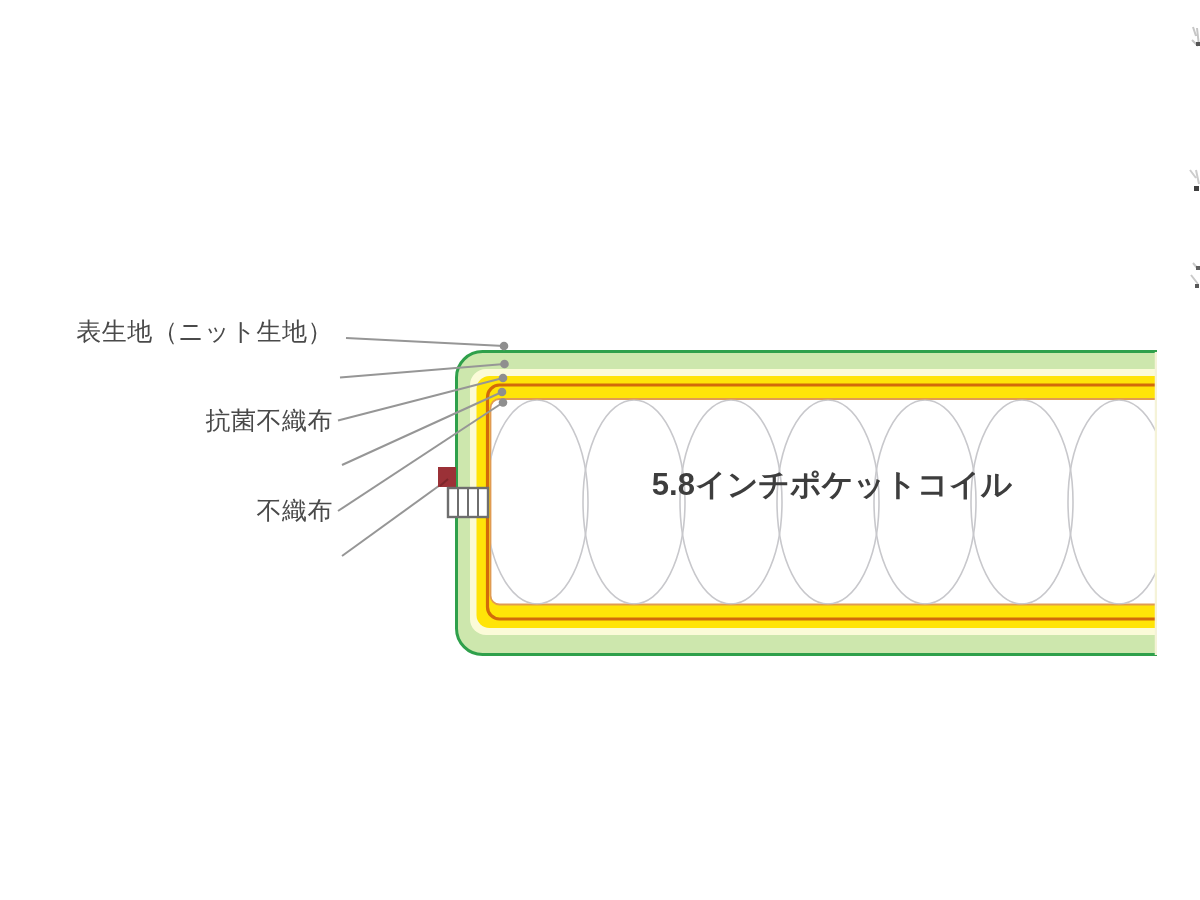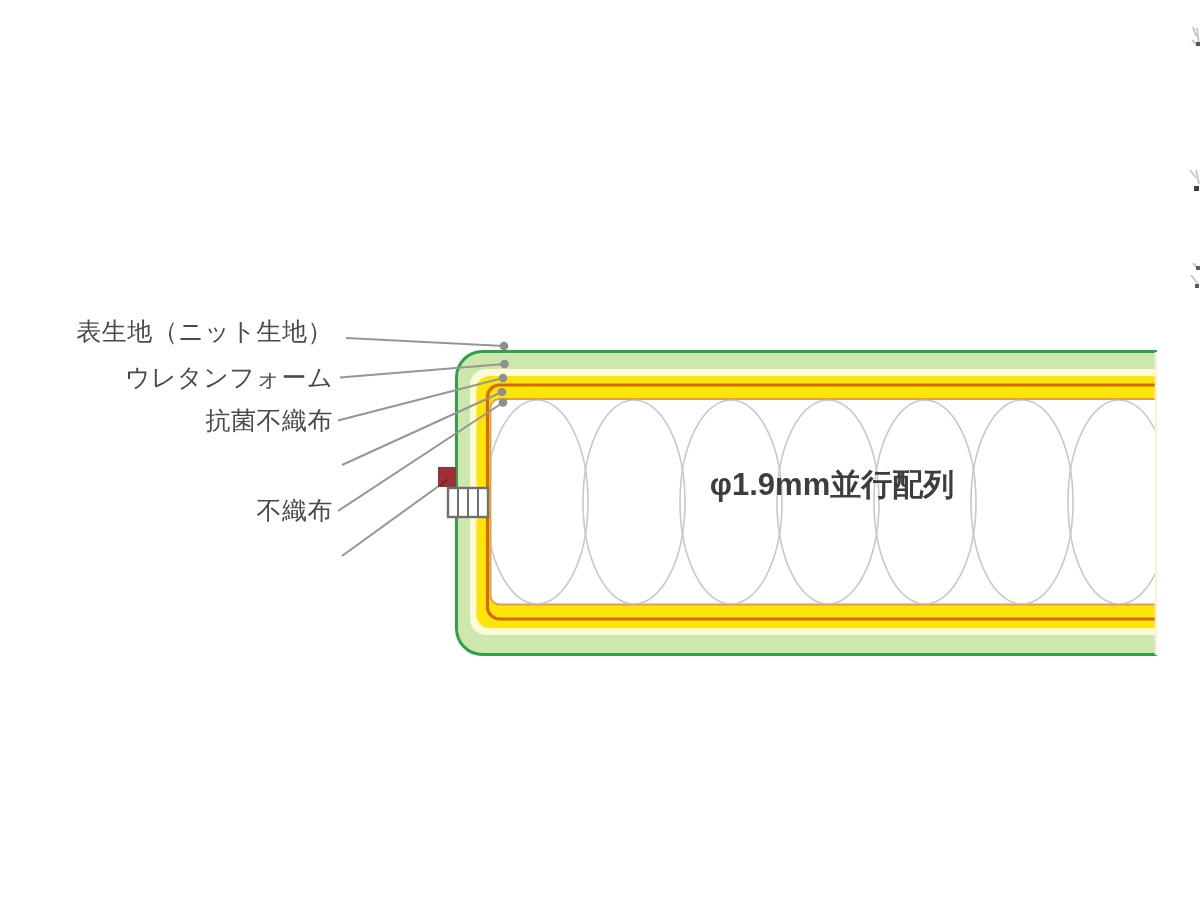--- a/index.html
+++ b/index.html
@@ -102,21 +102,20 @@
       <rect x="1196" y="42" width="4" height="4" fill="#555555"></rect>
       <path d="M1190,170 l6,8 M1196,170 l3,14" stroke="#cccccc" stroke-width="2" fill="none"></path>
       <rect x="1194" y="186" width="5" height="5" fill="#3f3f3f"></rect>
       <path d="M1193,263 l5,6 M1191,275 l7,9" stroke="#c9c9c9" stroke-width="2" fill="none"></path>
       <rect x="1196" y="266" width="4" height="4" fill="#606060"></rect>
       <rect x="1195" y="284" width="4" height="4" fill="#585858"></rect>
     </g>
   </svg>
 
   <div class="layer-label lbl-1">表生地（ニット生地）</div>
-  <div class="layer-label lbl-2">ウレタンフォーム</div>
   <div class="layer-label lbl-3">抗菌不織布</div>
   <div class="layer-label lbl-5">不織布</div>
 
   <div class="center-caption">
-    <div>φ1.9mm並行配列</div>
+    <div>5.8インチポケットコイル</div>
   </div>
 
 </div>
 
 </body></html>

